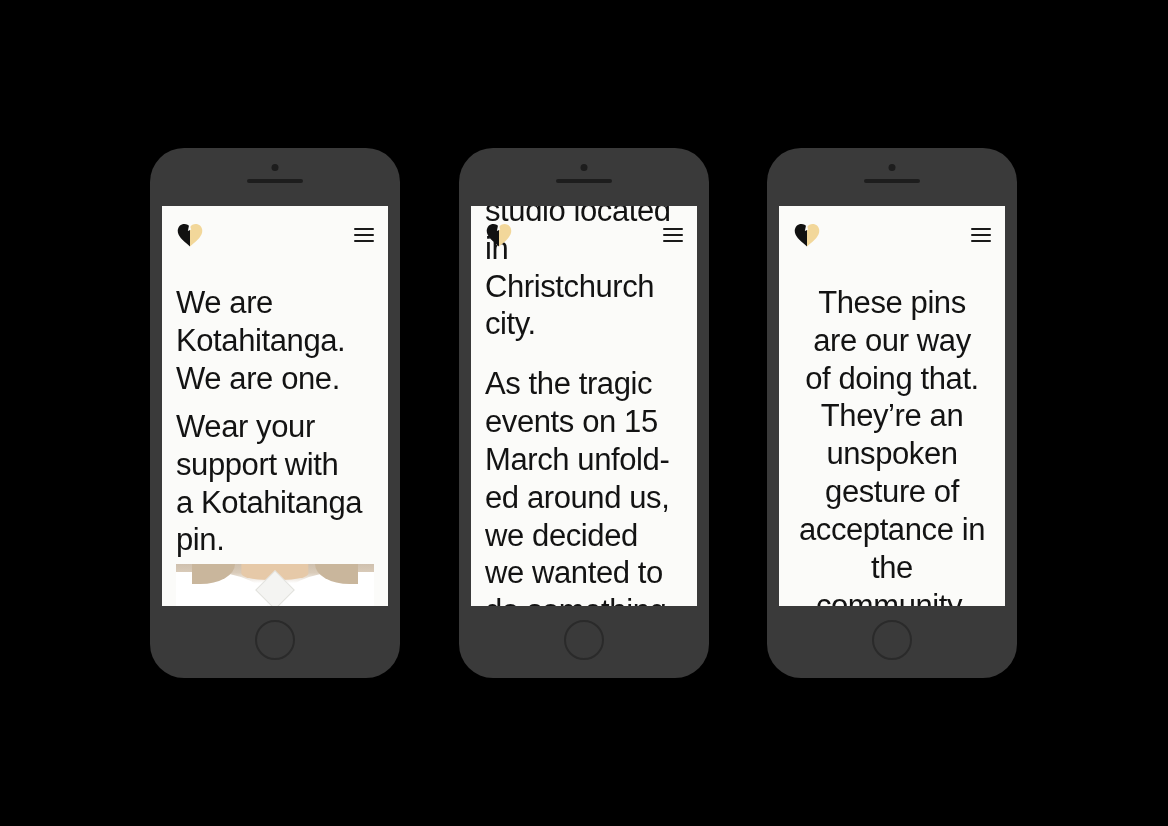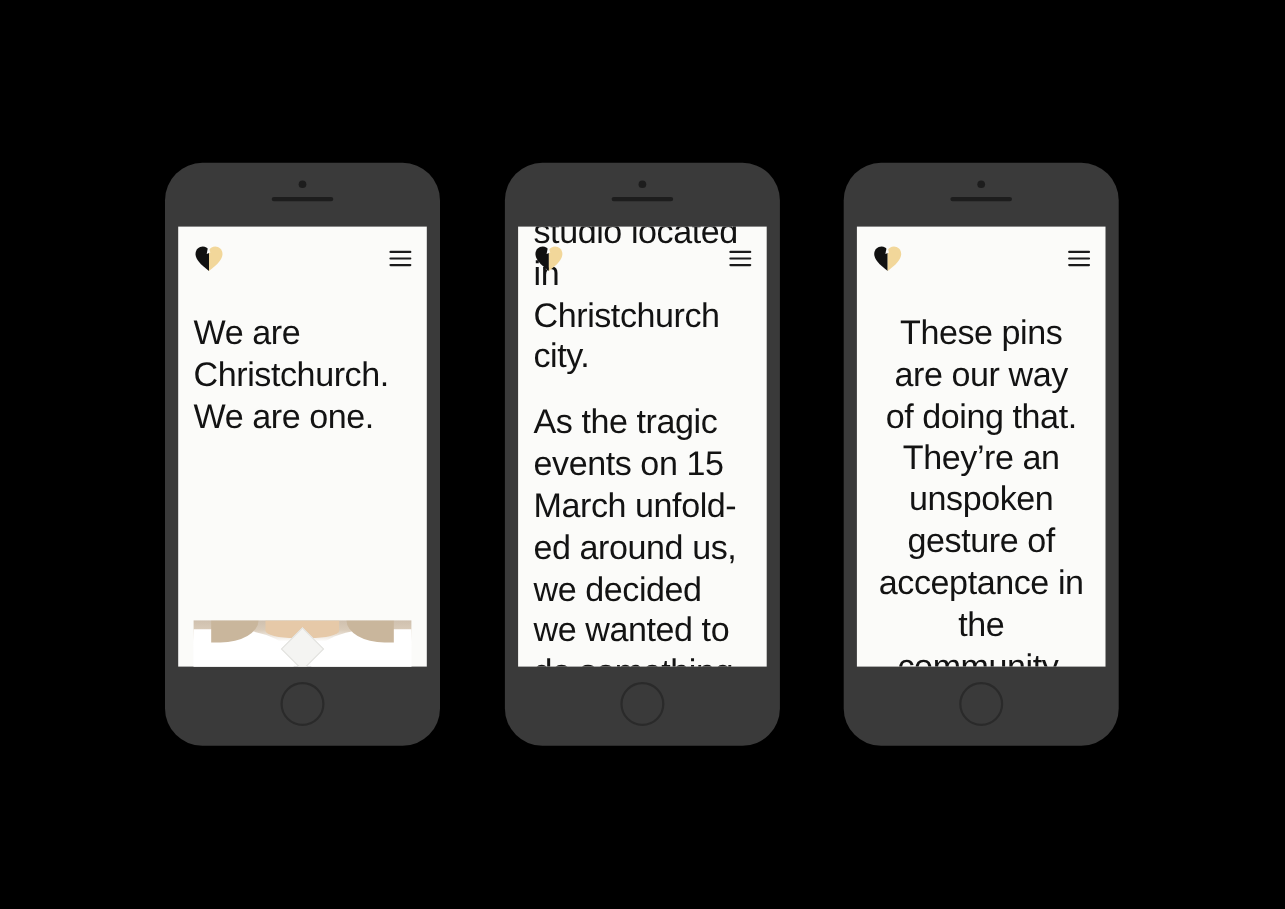--- a/index.html
+++ b/index.html
@@ -233,22 +233,26 @@
         </div>
         <div class="menu-icon">
           <span></span>
           <span></span>
           <span></span>
         </div>
       </div>
 
       <div class="content">
         <p class="headline block1">We are
-Christchurch.
+Kotahitanga.
 We are one.</p>
+        <p class="headline block2">Wear your
+support with
+a Kotahitanga
+pin.</p>
         <div class="photo">
           <div class="shoulder-left"></div>
           <div class="shoulder-right"></div>
           <div class="hair-l"></div>
           <div class="hair-r"></div>
           <div class="neck"></div>
           <div class="collar"></div>
         </div>
       </div>
     </div>

